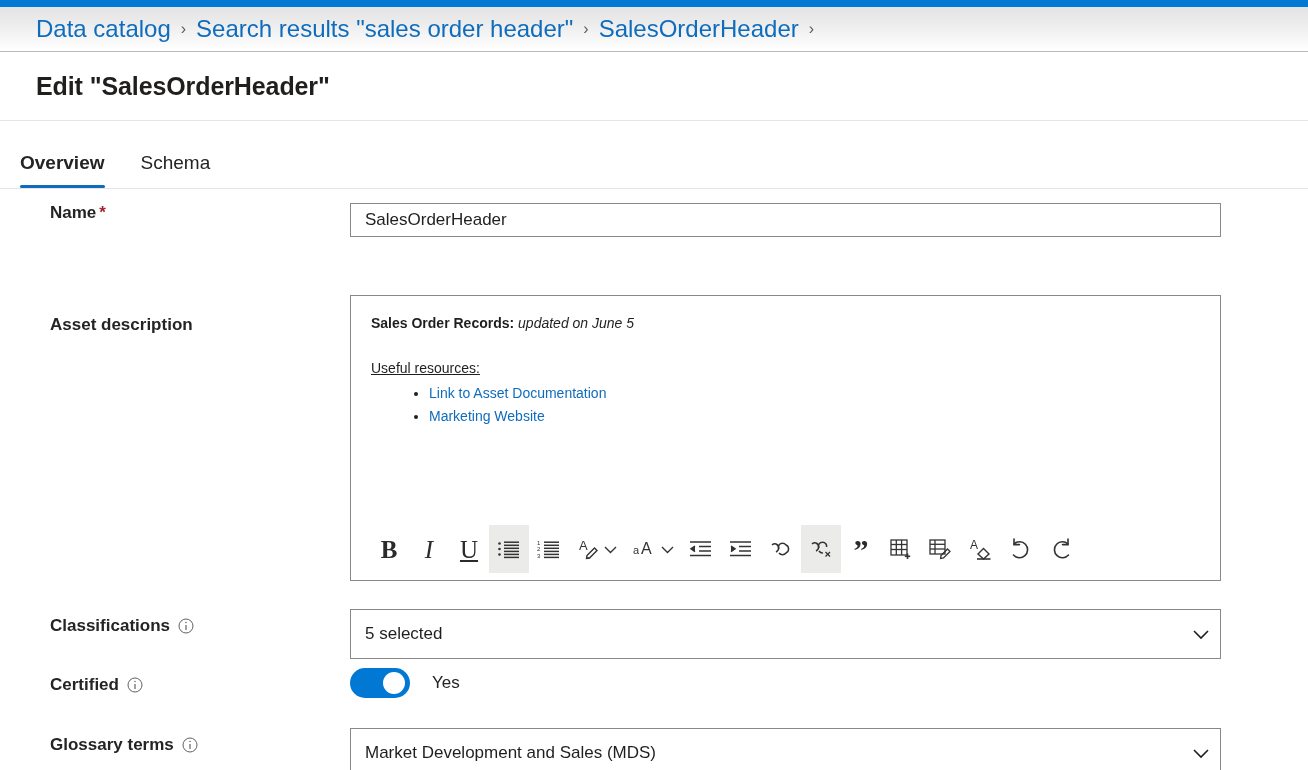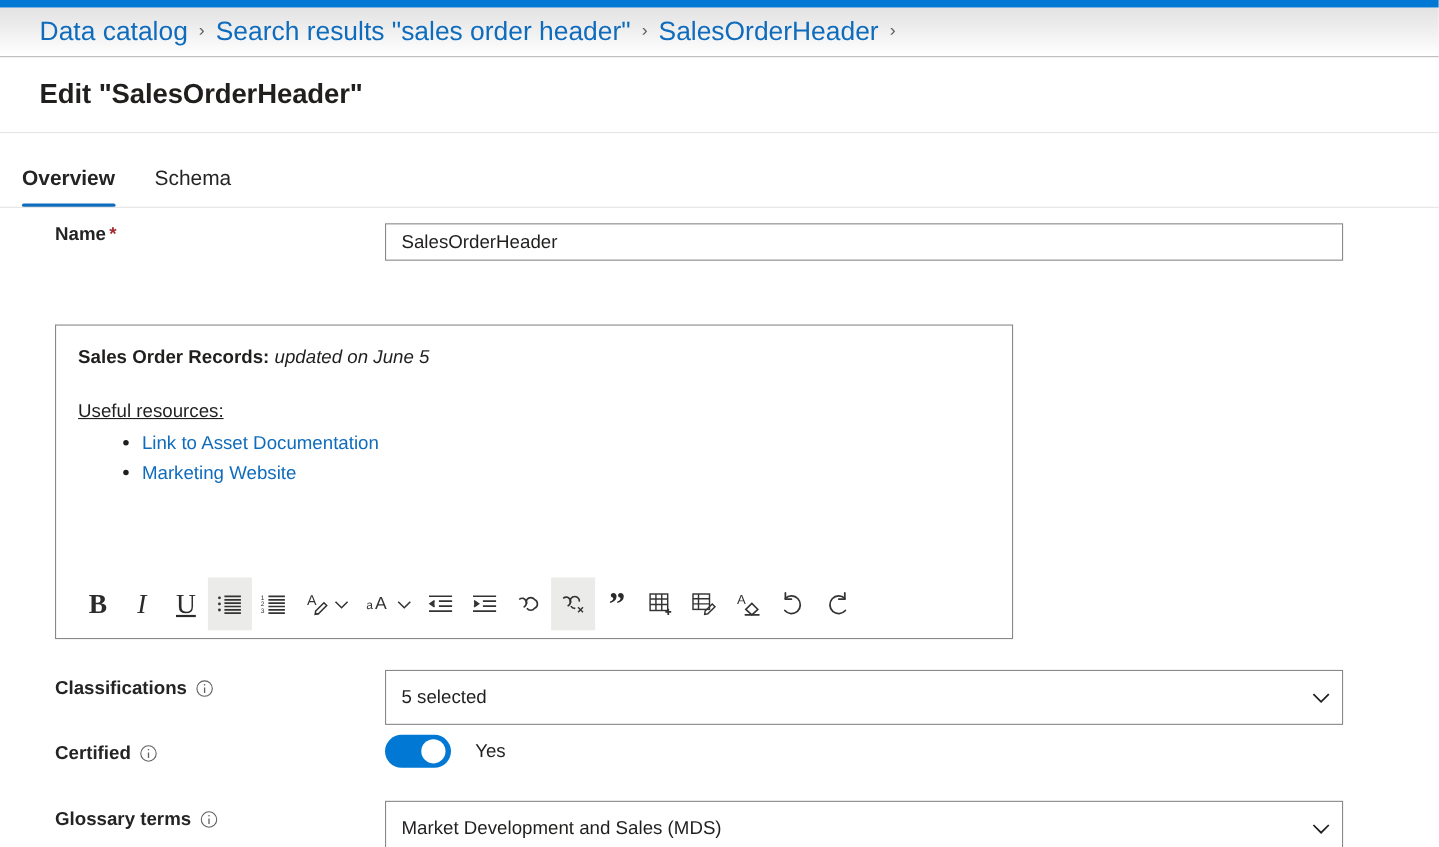--- a/index.html
+++ b/index.html
@@ -151,21 +151,21 @@
     border: 1px solid #8a8886;
     box-sizing: border-box;
     background: #fff;
     display: flex;
     flex-direction: column;
     position: relative;
   }
   .rte-body {
     flex: 1;
     padding: 18px 20px 0 20px;
-    font-size: 17px;
+    font-size: 14px;
     line-height: 1.35;
     color: #201f1e;
     overflow: hidden;
   }
   .rte-body p { margin: 0 0 0 0; }
   .rte-lead { margin-bottom: 0; }
   .rte-lead b { font-weight: 700; }
   .rte-lead i { font-style: italic; }
   .rte-spacer { height: 26px; }
   .rte-underline { text-decoration: underline; display: inline-block; }
@@ -286,20 +286,23 @@
         <span class="req-star">*</span>
     </div>
     <div class="field-col">
       <div class="text-input">
         <span>SalesOrderHeader</span>
       </div>
     </div>
   </div>
 
   <div class="row" style="margin-top:26px;">
+    <div class="label-col" style="height:60px;">
+      <span>Asset description</span>
+    </div>
     <div class="field-col">
       <div class="rte">
 
         <div class="rte-body">
           <p class="rte-lead">
             <b>Sales Order Records:</b><i> updated on June 5</i>
           </p>
           <div class="rte-spacer"></div>
           <p>
             <span class="rte-underline">Useful resources:</span>

